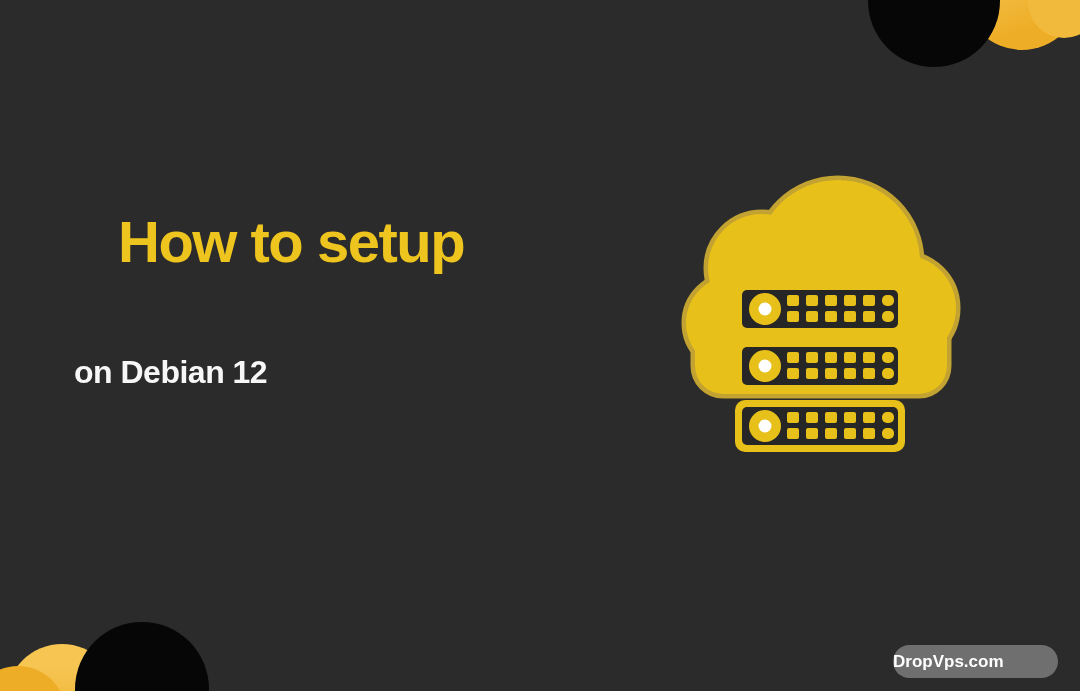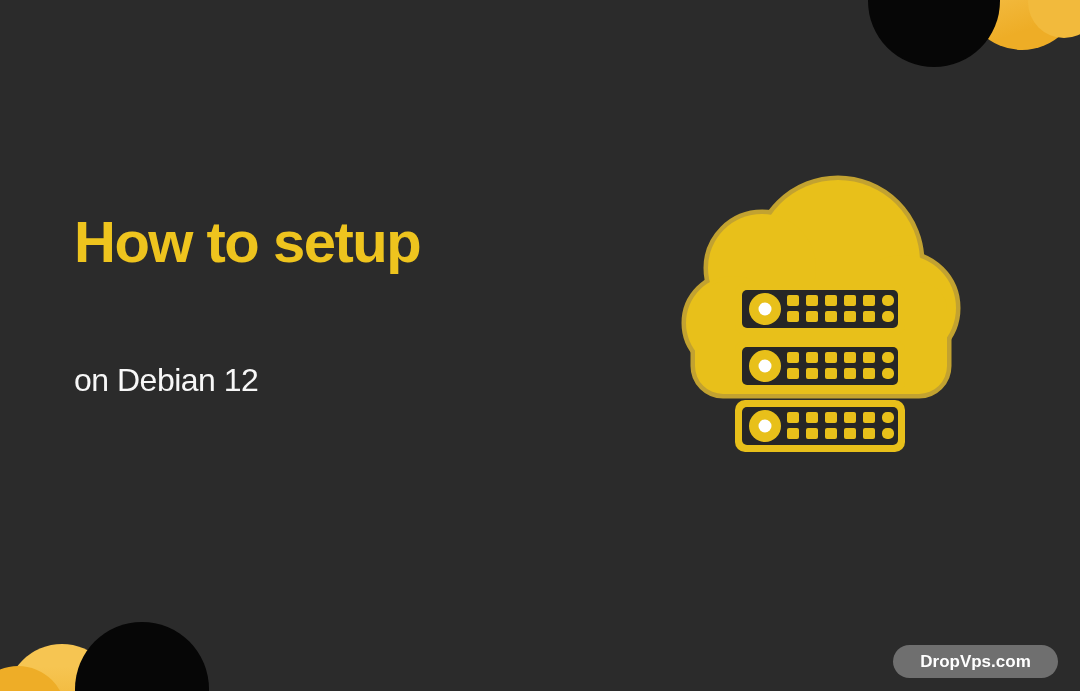--- a/index.html
+++ b/index.html
@@ -38,28 +38,28 @@
     position: absolute;
     left: 74px;
     top: 206px;
     margin: 0;
     font-size: 58px;
     font-weight: bold;
     letter-spacing: -1.5px;
     line-height: 72px;
     color: #eec41e;
   }
-  .title .line { display: block; }
+  .title .line { display: block; margin-left: 44px; }
 
   .subtitle {
     position: absolute;
     left: 74px;
-    top: 362px;
+    top: 354px;
     font-size: 32px;
-    font-weight: normal;
+    font-weight: bold;
     letter-spacing: -0.5px;
     color: #f7f7f7;
   }
 
   .cloud-icon {
     position: absolute;
     left: 675px;
     top: 172px;
     width: 290px;
     height: 290px;
@@ -68,21 +68,21 @@
   .badge {
     position: absolute;
     left: 893px;
     top: 645px;
     width: 165px;
     height: 33px;
     border-radius: 17px;
     background: #6f6f6f;
     display: flex;
     align-items: center;
-    justify-content: center;
+    justify-content: flex-start;
     color: #ffffff;
     font-size: 17px;
     font-weight: bold;
   }
 
   
   .cl-outline { fill: #c2a230; stroke: #c2a230; stroke-width: 9; }
   .cl-fill    { fill: #e8c01a; }
   .sr-outer   { fill: #e8c01a; }
   .sr-inner   { fill: #262626; }

